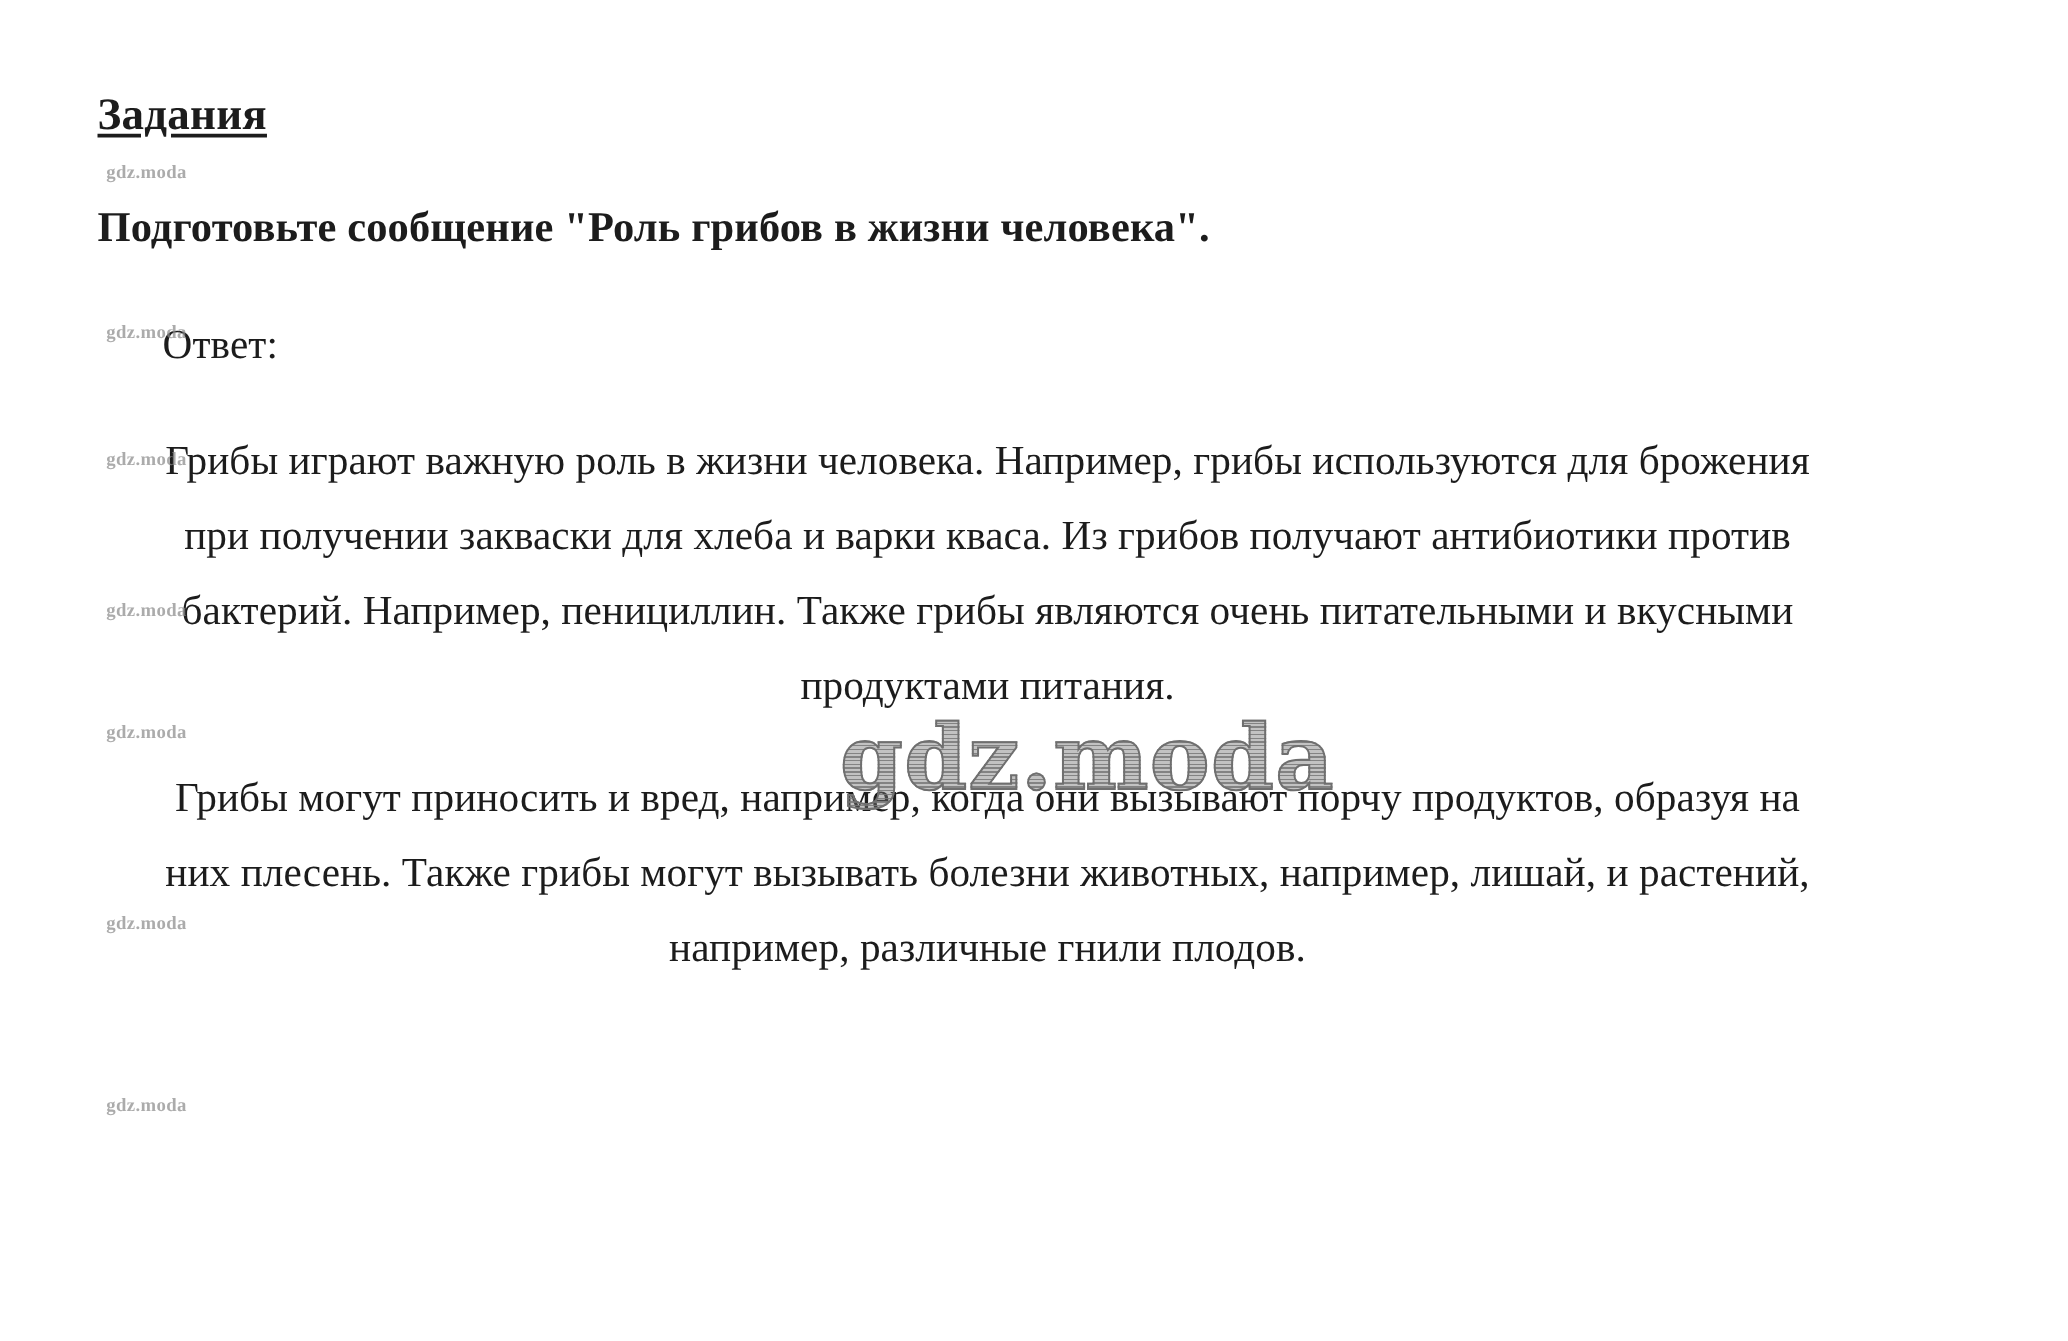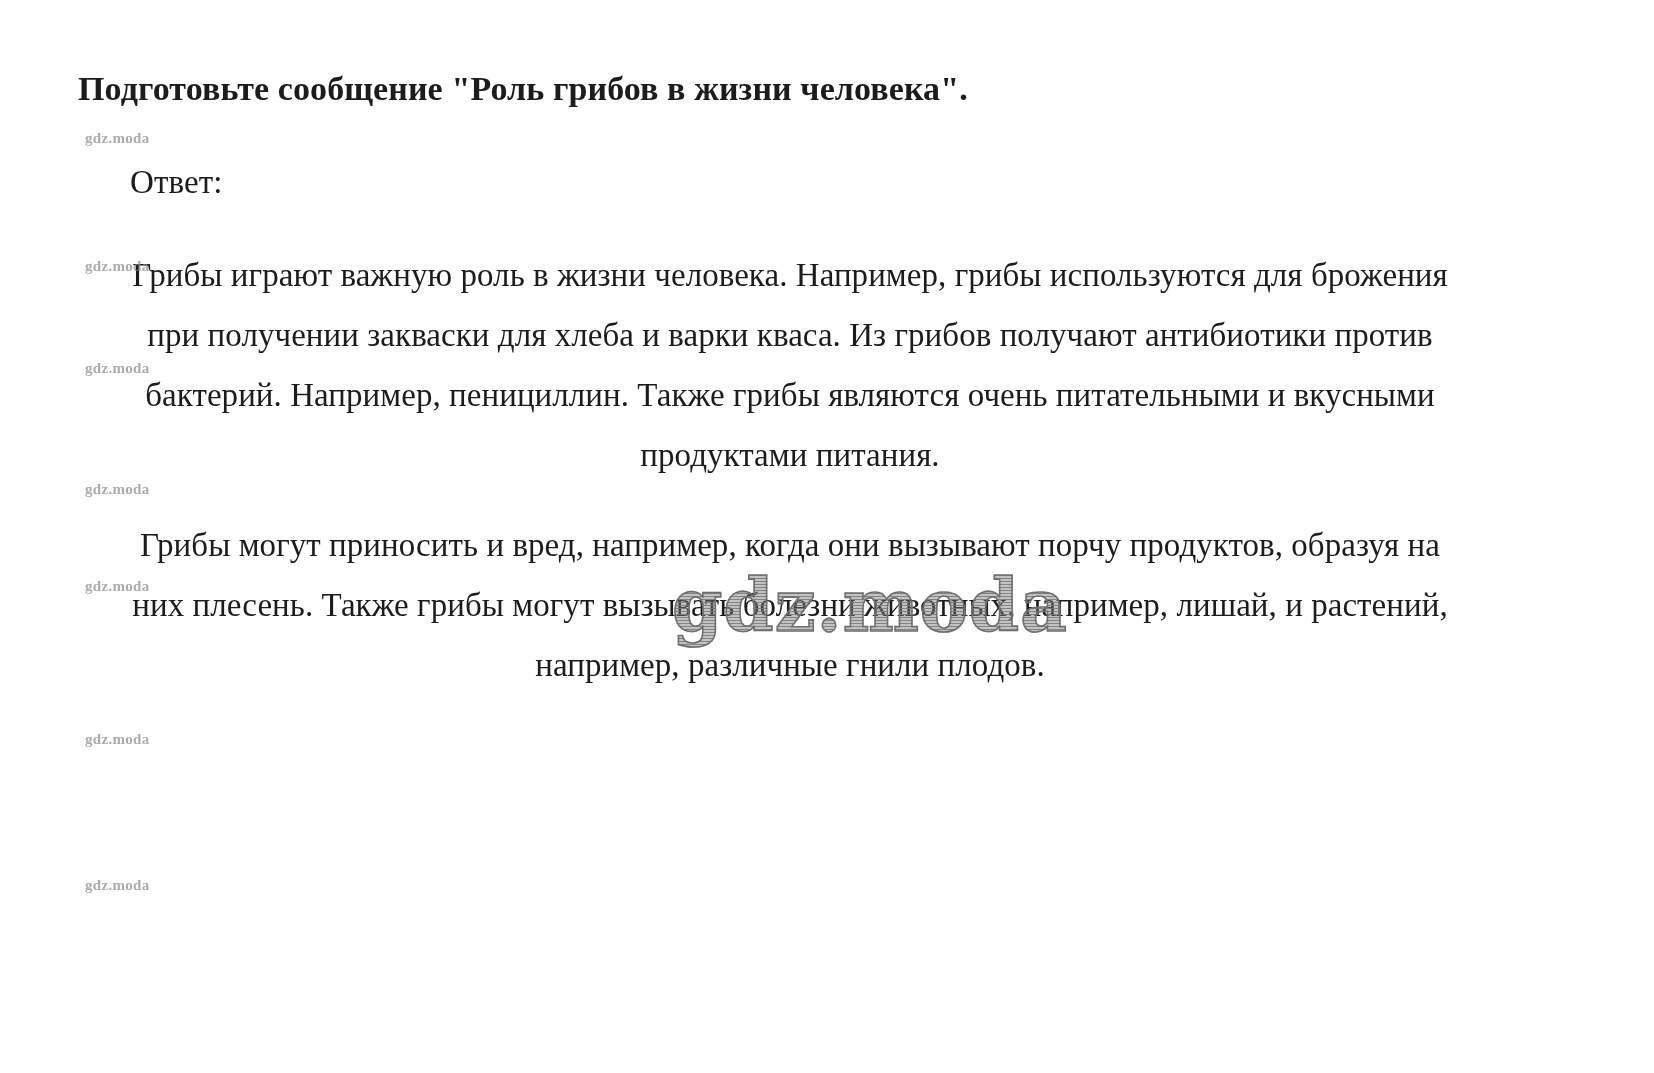--- a/index.html
+++ b/index.html
@@ -97,20 +97,21 @@
         rgba(255,255,255,0) 3px);
     -webkit-background-clip: text;
     background-clip: text;
   }
 </style>
 </head>
 <body>
 
 <div class="page">
 
+  <h1 class="section-title">Задания</h1>
 
   <h2 class="task-prompt">Подготовьте сообщение "Роль грибов в жизни человека".</h2>
 
   <div class="answer-label">Ответ:</div>
 
   <div class="answer-body">
     <p>Грибы играют важную роль в жизни человека. Например, грибы используются для брожения при получении закваски для хлеба и варки кваса. Из грибов получают антибиотики против бактерий. Например, пенициллин. Также грибы являются очень питательными и вкусными продуктами питания.</p>
     <p>Грибы могут приносить и вред, например, когда они вызывают порчу продуктов, образуя на них плесень. Также грибы могут вызывать болезни животных, например, лишай, и растений, например, различные гнили плодов.</p>
   </div>
 

